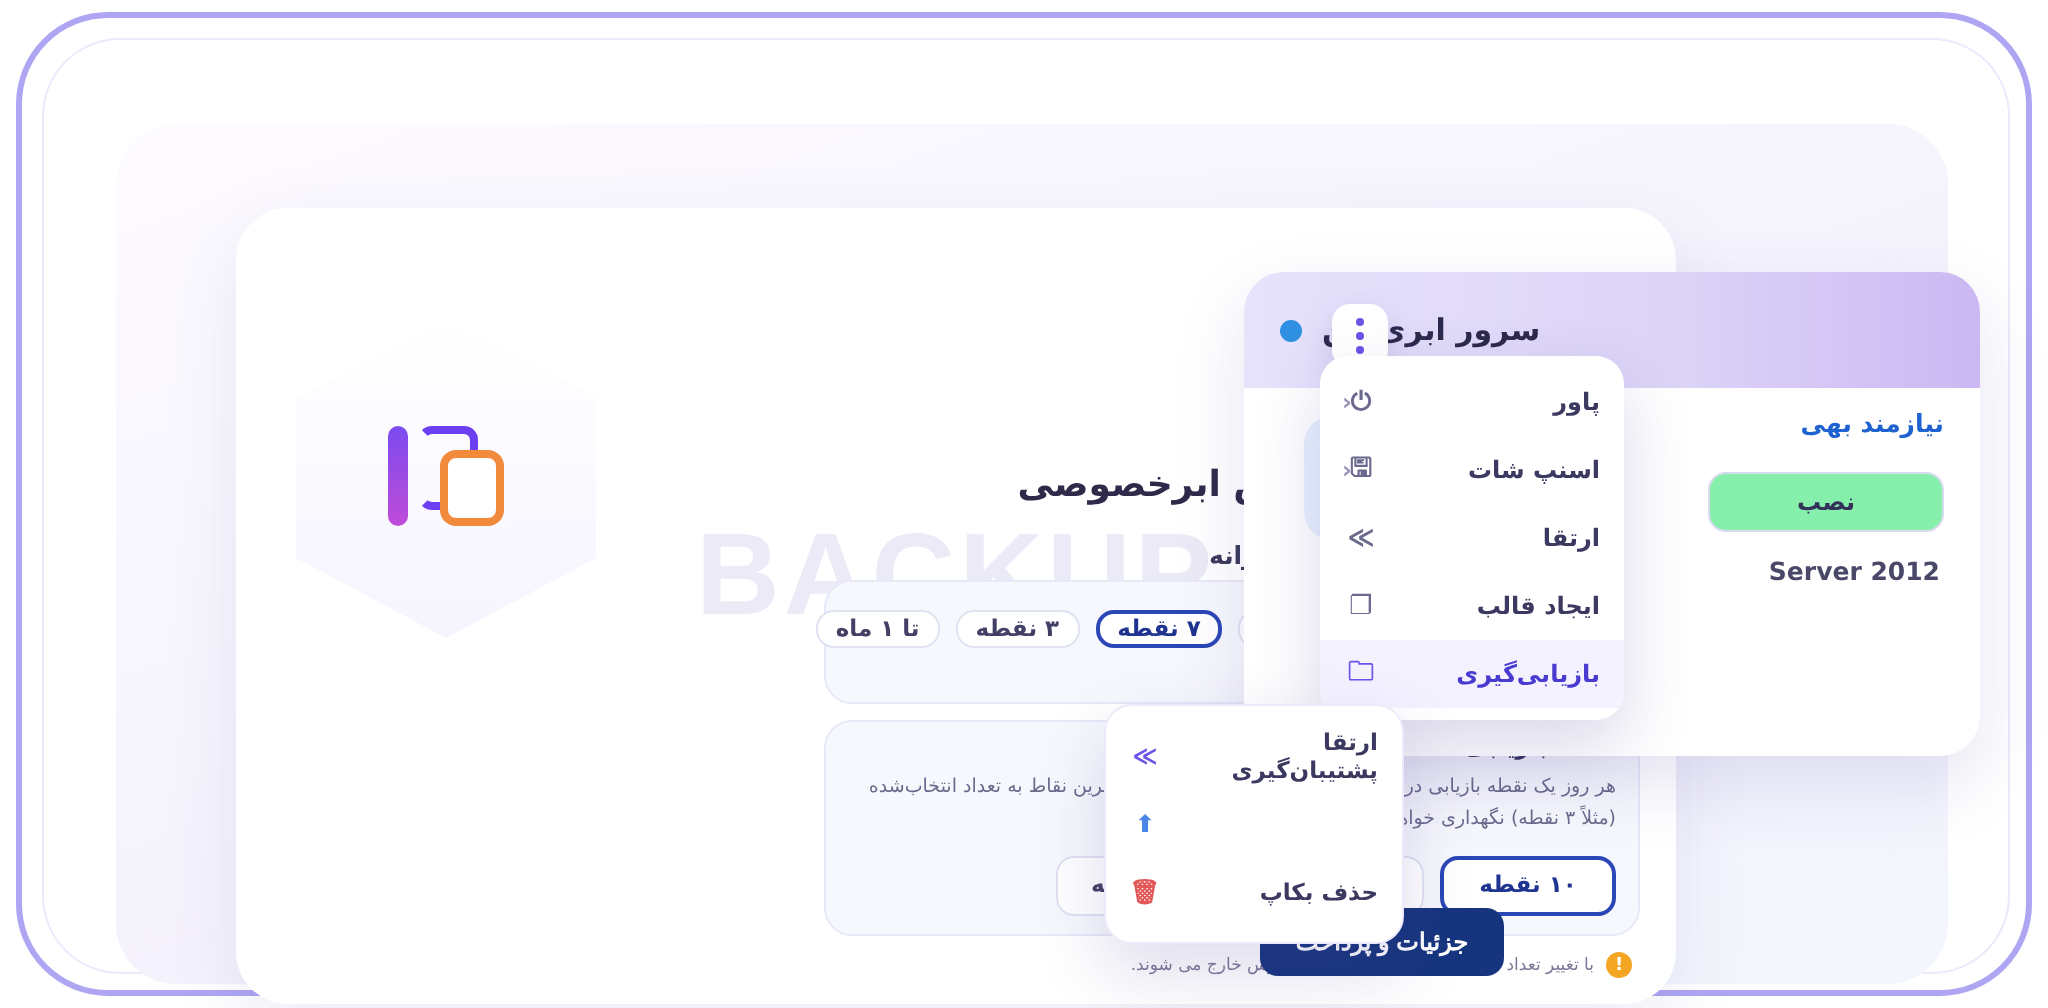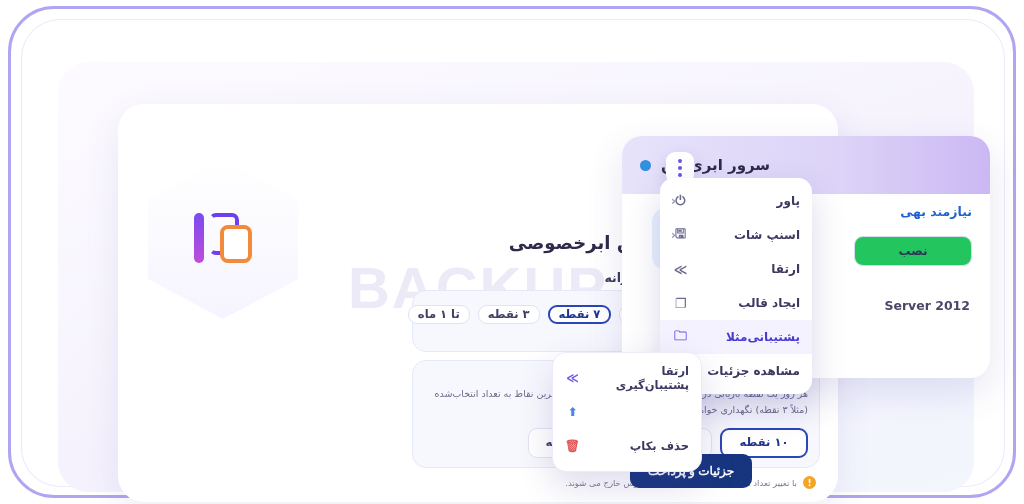--- a/index.html
+++ b/index.html
@@ -182,26 +182,26 @@
   .server-title { font-size: 15px; font-weight: 700; color: #2c2a4c; }
   .dot-online { width: 11px; height: 11px; border-radius: 50%; background: #2f8fe0; }
   .server-body { position: absolute; top: 58px; left: 0; right: 0; bottom: 0; }
   .need-upgrade {
     position: absolute; right: 18px; top: 10px;
     font-size: 12.5px; font-weight: 700; color: #1e62d0; margin-left: 34px;
   }
   .install-btn {
     position: absolute; right: 18px; top: 42px;
     width: 118px; height: 30px; border-radius: 9px;
-    border: 1px solid #d7dbef; background: #22c55e;
+    border: 1px solid #d7dbef; background: #86efac;
     font-size: 12px; font-weight: 700; color: #33315a;
     display: flex; align-items: center; justify-content: center;
   }
   .os-text {
-    position: absolute; right: 20px; top: 104px;
+    position: absolute; right: 20px; top: 84px;
     font-size: 12.5px; color: #4a4869; font-weight: 600;
     direction: ltr;
   }
   .gear-badge {
     position: absolute; left: 30px; top: 14px;
     width: 62px; height: 62px; border-radius: 14px;
     background: #e9f1ff;
     display: flex; align-items: center; justify-content: center;
   }
 
@@ -380,25 +380,21 @@
     <div class="ctx-item">
       <span class="mi">≫</span>
       <span class="lbl">ارتقا</span>
     </div>
     <div class="ctx-item">
       <span class="mi">❐</span>
       <span class="lbl">ایجاد قالب</span>
     </div>
     <div class="ctx-item highlight">
       <span class="mi">🗀</span>
-      <span class="lbl">پشتیبانی‌مثلا</span>
-    </div>
-    <div class="ctx-item eye">
-      <span class="mi">◎</span>
-      <span class="lbl">مشاهده جزئیات</span>
+      <span class="lbl">بازیابی‌گیری</span>
     </div>
   </div>
 
   <div class="arrow-connector">→</div>
 
   <div class="submenu">
     <div class="sub-item up">
       <span class="mi">≫</span>
       <span class="lbl">ارتقا پشتیبان‌گیری</span>
     </div>

